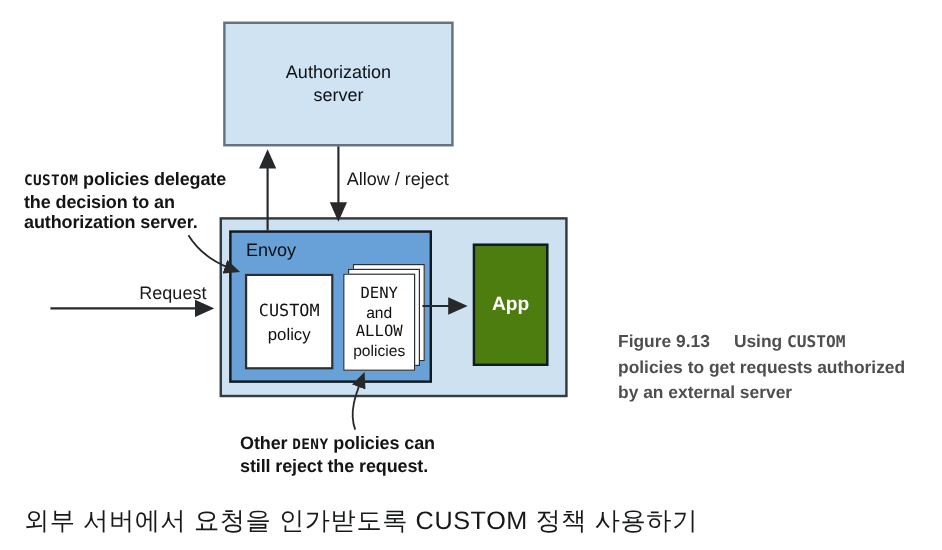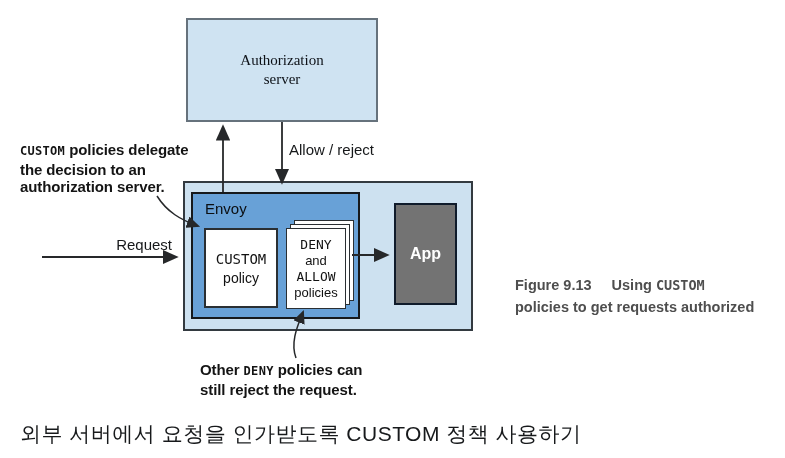--- a/index.html
+++ b/index.html
@@ -8,21 +8,21 @@
     position:relative; width:785px; height:458px; background:#ffffff;
     font-family:"Liberation Sans", sans-serif; overflow:hidden;
   }
   .abs { position:absolute; }
 
   
   .auth-box {
     left:186px; top:18px; width:192px; height:104px;
     background:#cfe3f2; border:2px solid #66727c;
     display:flex; flex-direction:column; align-items:center; justify-content:center;
-    font-size:15px; line-height:1.3; color:#0d1117; text-align:center;font-family:Liberation Serif, serif;
+    font-size:15px; line-height:1.3; color:#0d1117; text-align:center;
   }
 
   
   .outer-box {
     left:183px; top:181px; width:290px; height:150px;
     background:#cde1f0; border:2px solid #333a40;
   }
 
   
   .envoy-box {
@@ -55,21 +55,21 @@
     left:286px; top:228px;
     display:flex; flex-direction:column; align-items:center; justify-content:center;
     gap:1px; color:#111;
   }
   .layer1 .code-line { font-size:13px; }
   .layer1 .plain-line { font-size:13px; }
 
   
   .app-box {
     left:394px; top:203px; width:63px; height:102px;
-    background:#737373; border:2px solid #0f1b2b;
+    background:#4d7c0f; border:2px solid #0f1b2b;
     display:flex; align-items:center; justify-content:center;
     color:#ffffff; font-weight:bold; font-size:16px;
   }
 
   
   .flow-label { position:absolute; font-size:15px; color:#16181a; }
   .request-label { left:60px; top:236px; width:112px; text-align:right; }
   .allow-reject-label { left:289px; top:141px;text-align:center; }
 
   
@@ -142,20 +142,21 @@
 
   <div class="note note1">
     <span class="sc">CUSTOM</span><span> policies delegate</span><br>
     <span>the decision to an</span><br>
     <span>authorization server.</span>
   </div>
 
   <div class="caption">
     <span>Figure 9.13</span><span class="cap-lead">Using </span><span class="cap-code">CUSTOM</span><br>
     <span>policies to get requests authorized</span><br>
+    <span>by an external server</span>
   </div>
 
   <div class="footer-title">외부 서버에서 요청을 인가받도록 CUSTOM 정책 사용하기</div>
 
   <svg class="arrows" viewBox="0 0 785 458" xmlns="http://www.w3.org/2000/svg">
     <defs>
       <marker id="ah" markerWidth="9" markerHeight="8" refX="7.5" refY="4" orient="auto">
         <path d="M0,0 L9,4 L0,8 Z" fill="#26282a"></path>
       </marker>
     </defs>

